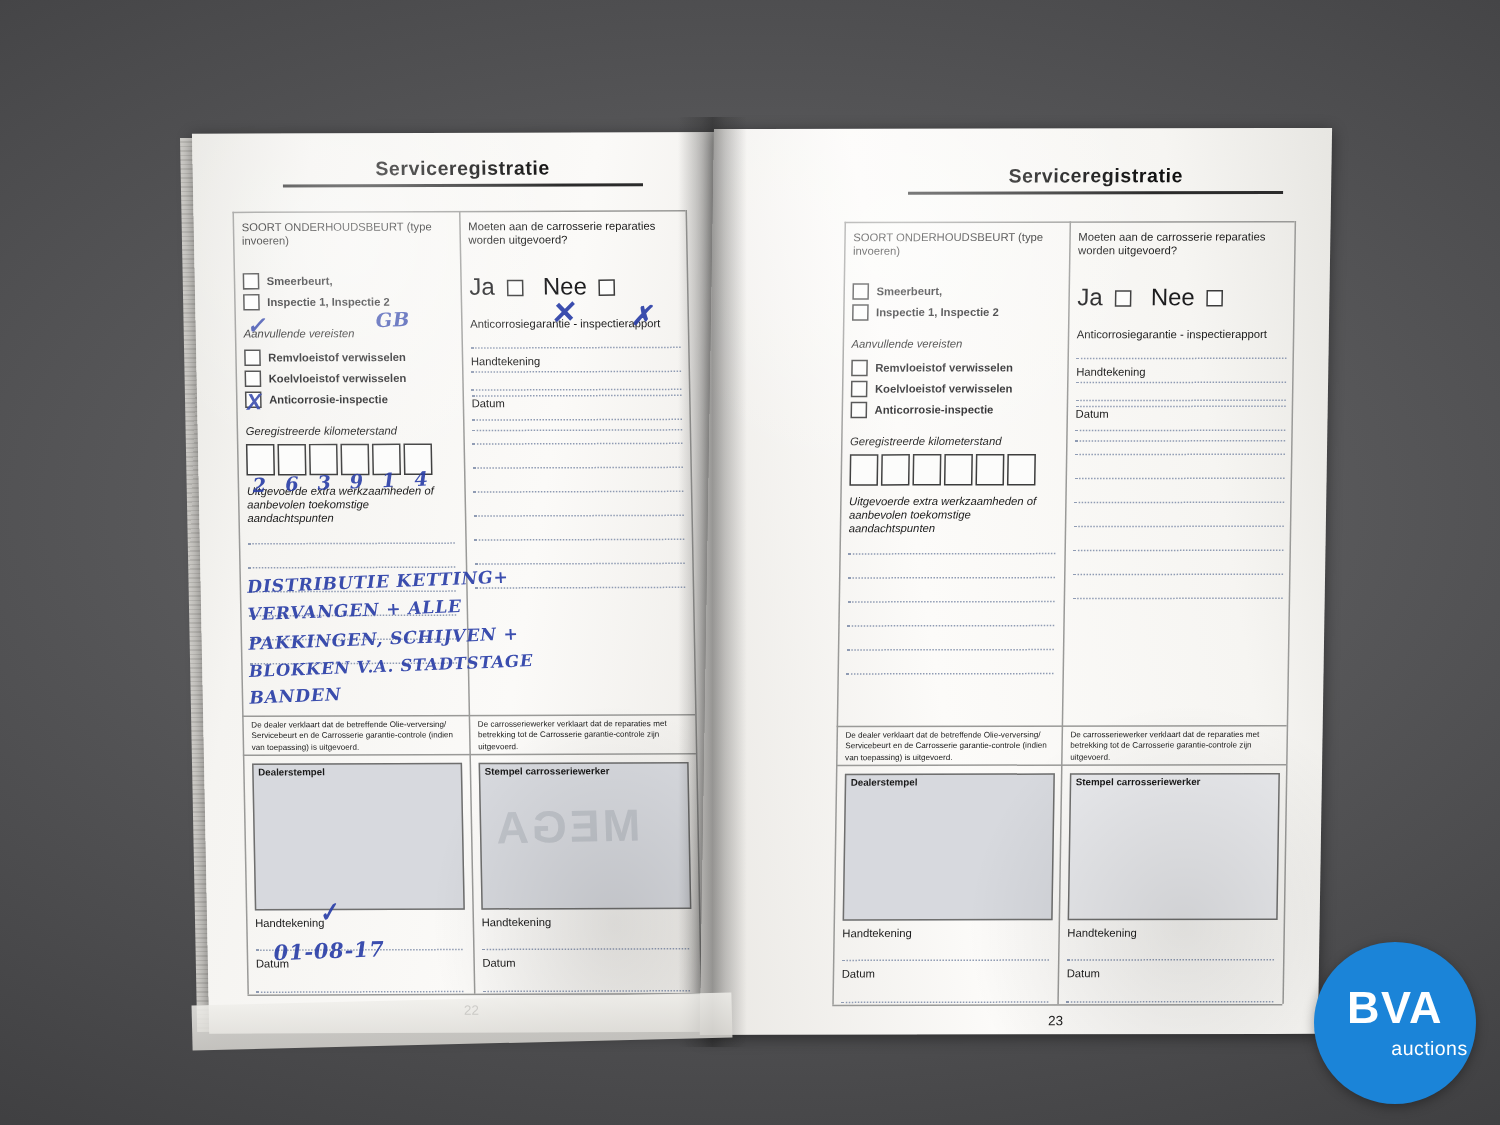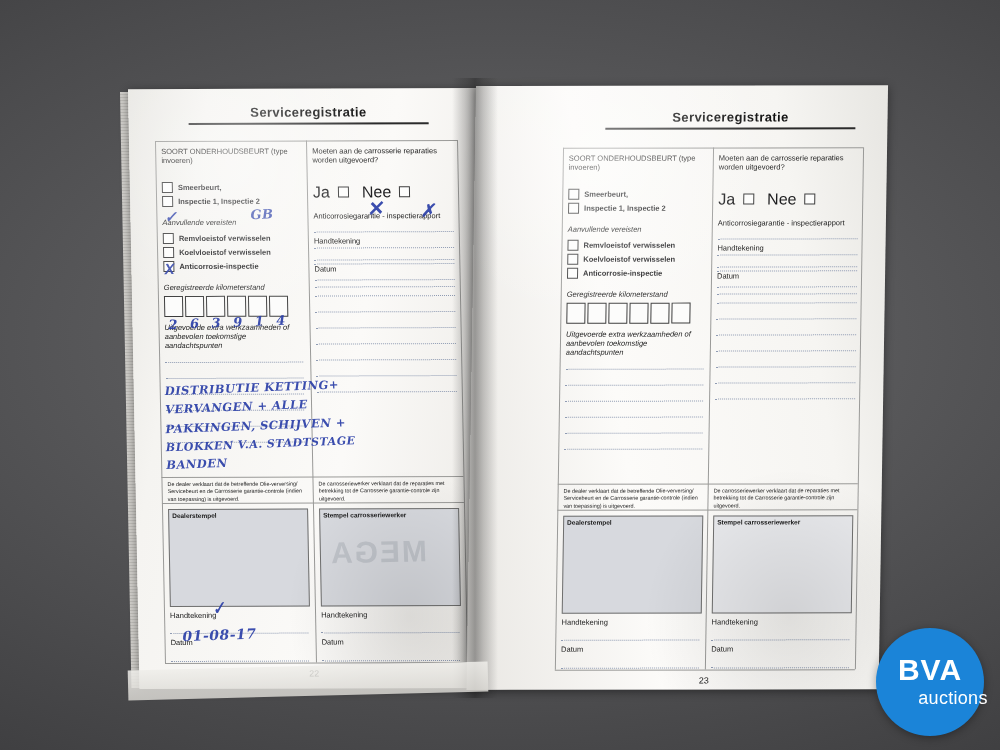--- a/index.html
+++ b/index.html
@@ -123,21 +123,21 @@
   }
 
   
   .bva {
     position:absolute; right:16px; bottom:14px; width:108px; height:108px;
     border-radius:50%; background:#1b84d8; color:#fff;
     display:flex; flex-direction:column; align-items:center; justify-content:center;
     box-shadow:0 2px 8px rgba(0,0,0,.35);
   }
   .bva .b1 { font-size:30px; font-weight:bold; letter-spacing:1px; line-height:1; }
-  .bva .b2 { font-size:18px; letter-spacing:.3px; margin-top:3px;margin-left:46px; }
+  .bva .b2 { font-size:13px; letter-spacing:.3px; margin-top:3px;margin-left:46px; }
 </style>
 </head>
 <body>
 
 <div id="stage">
   <div class="backdrop"></div>
 
   <div class="booklet">
 
     <div class="edge-stack"></div>

